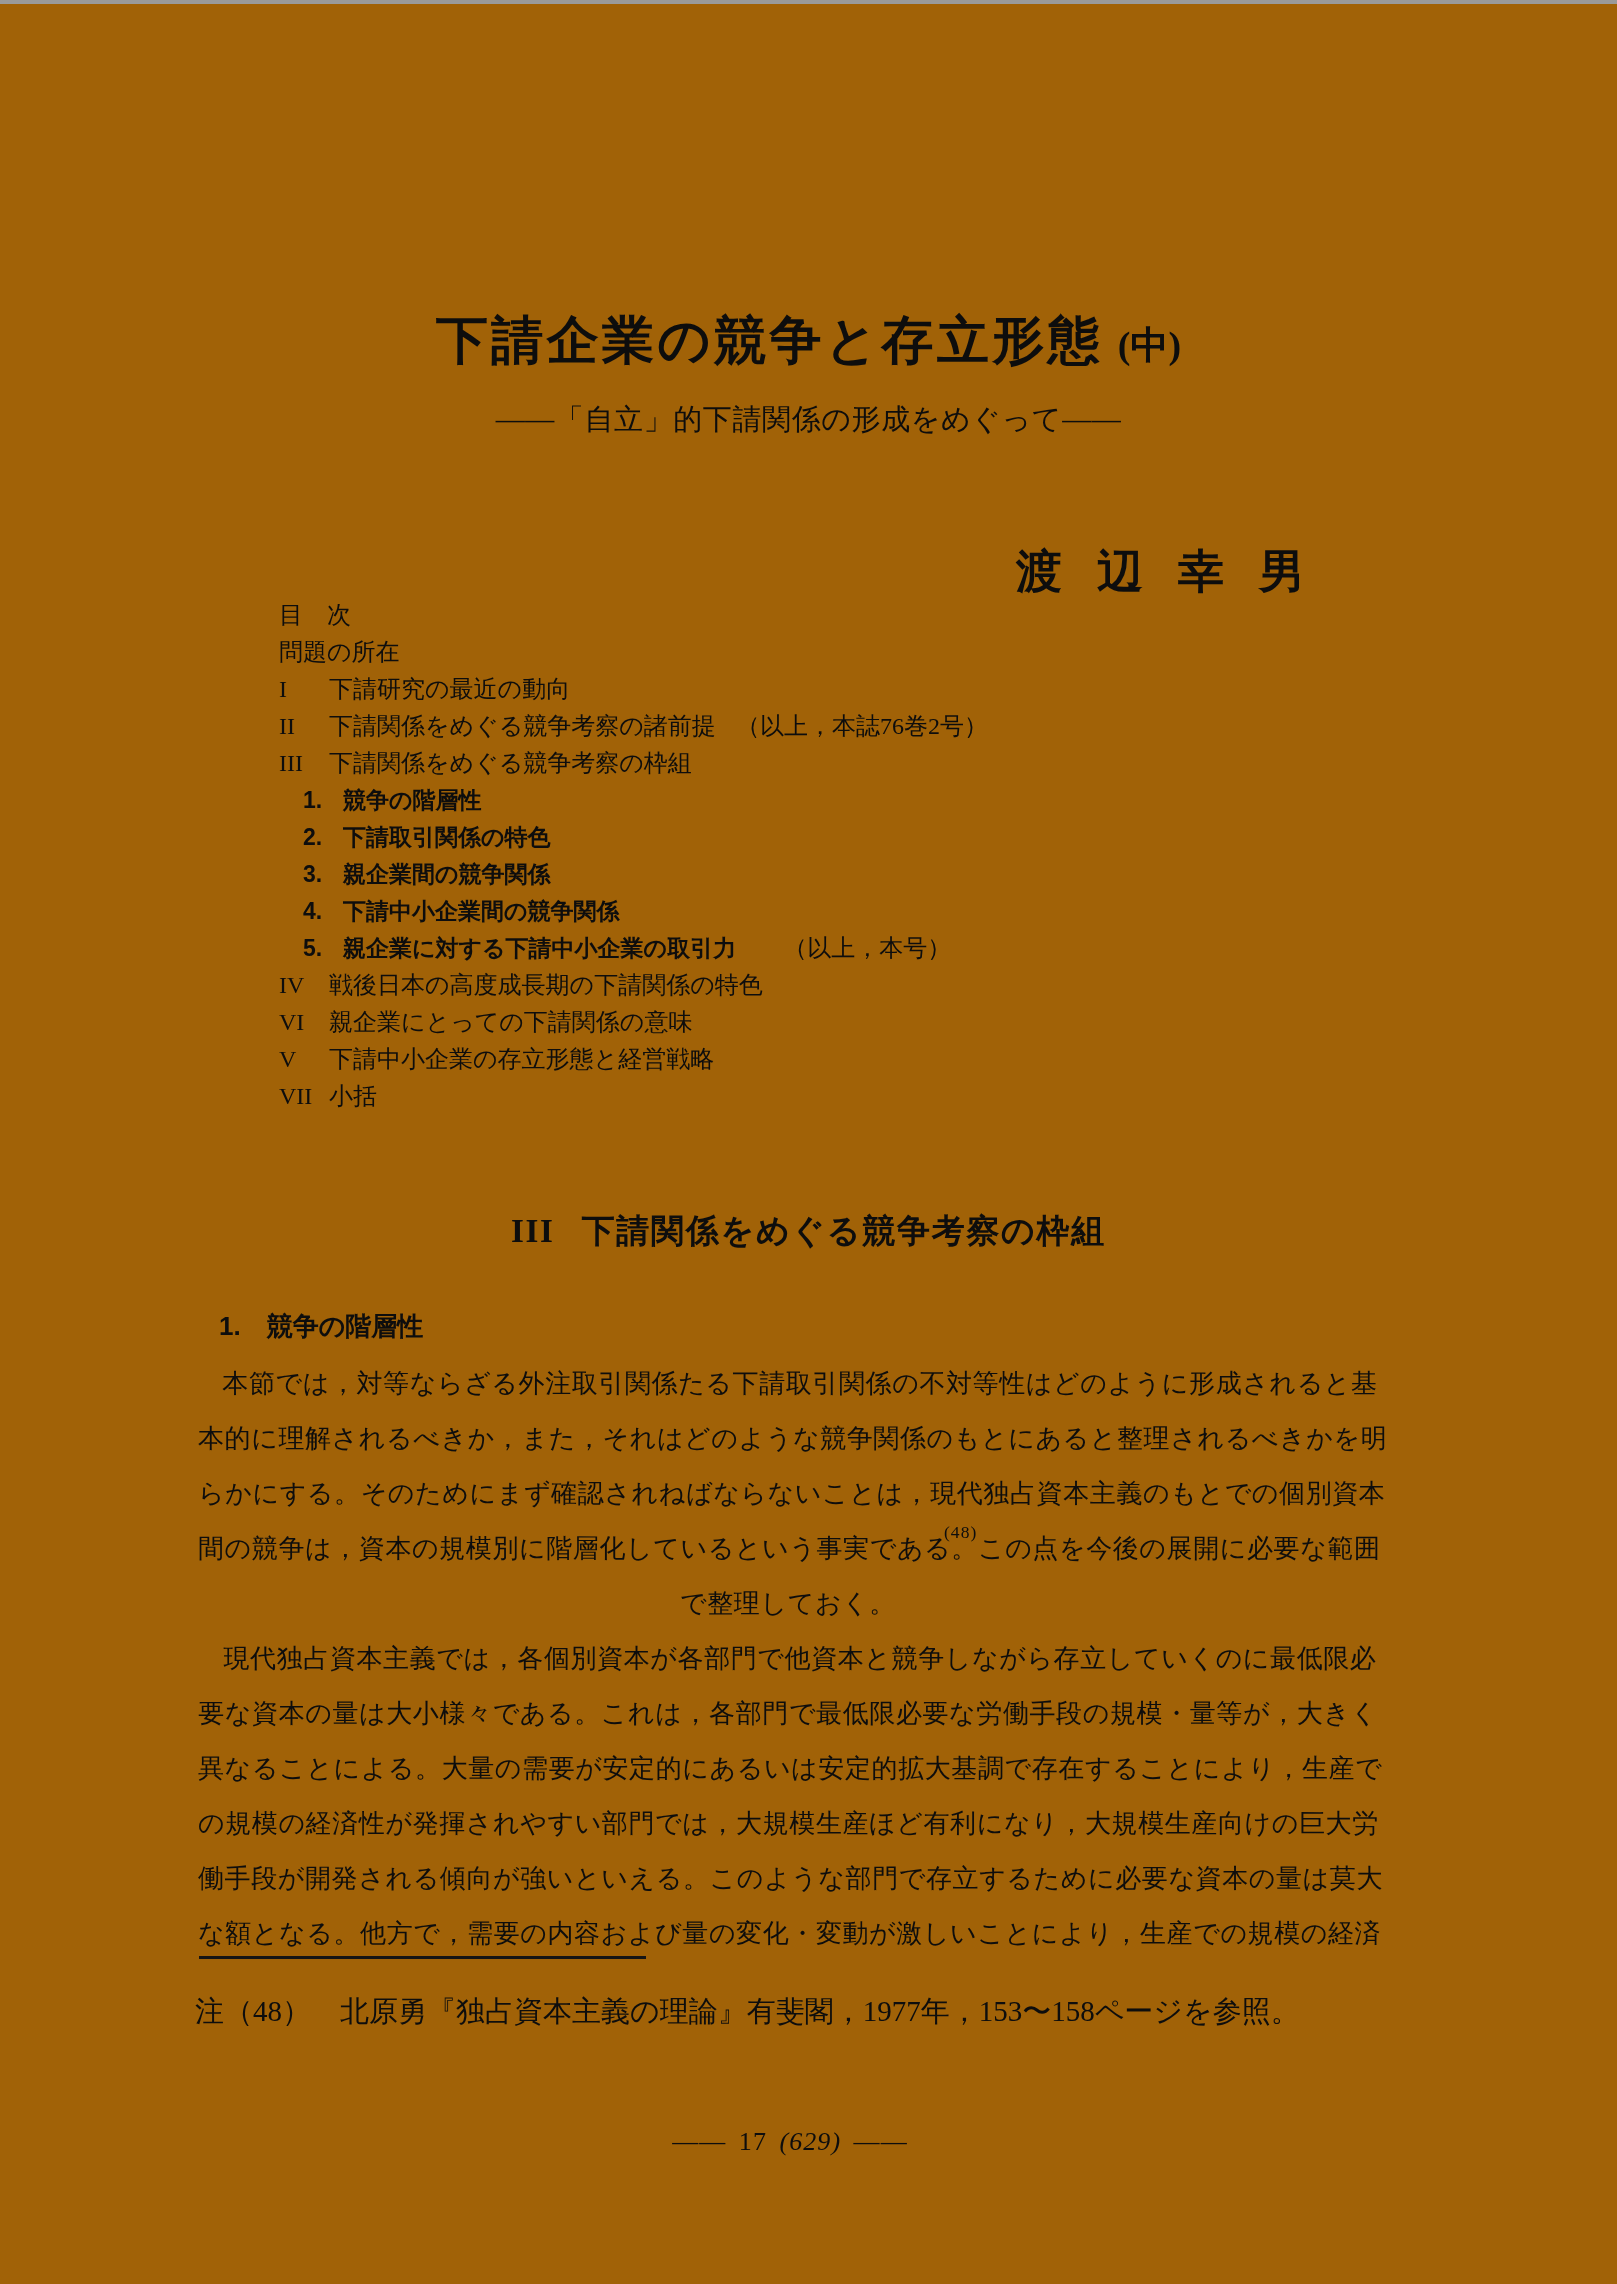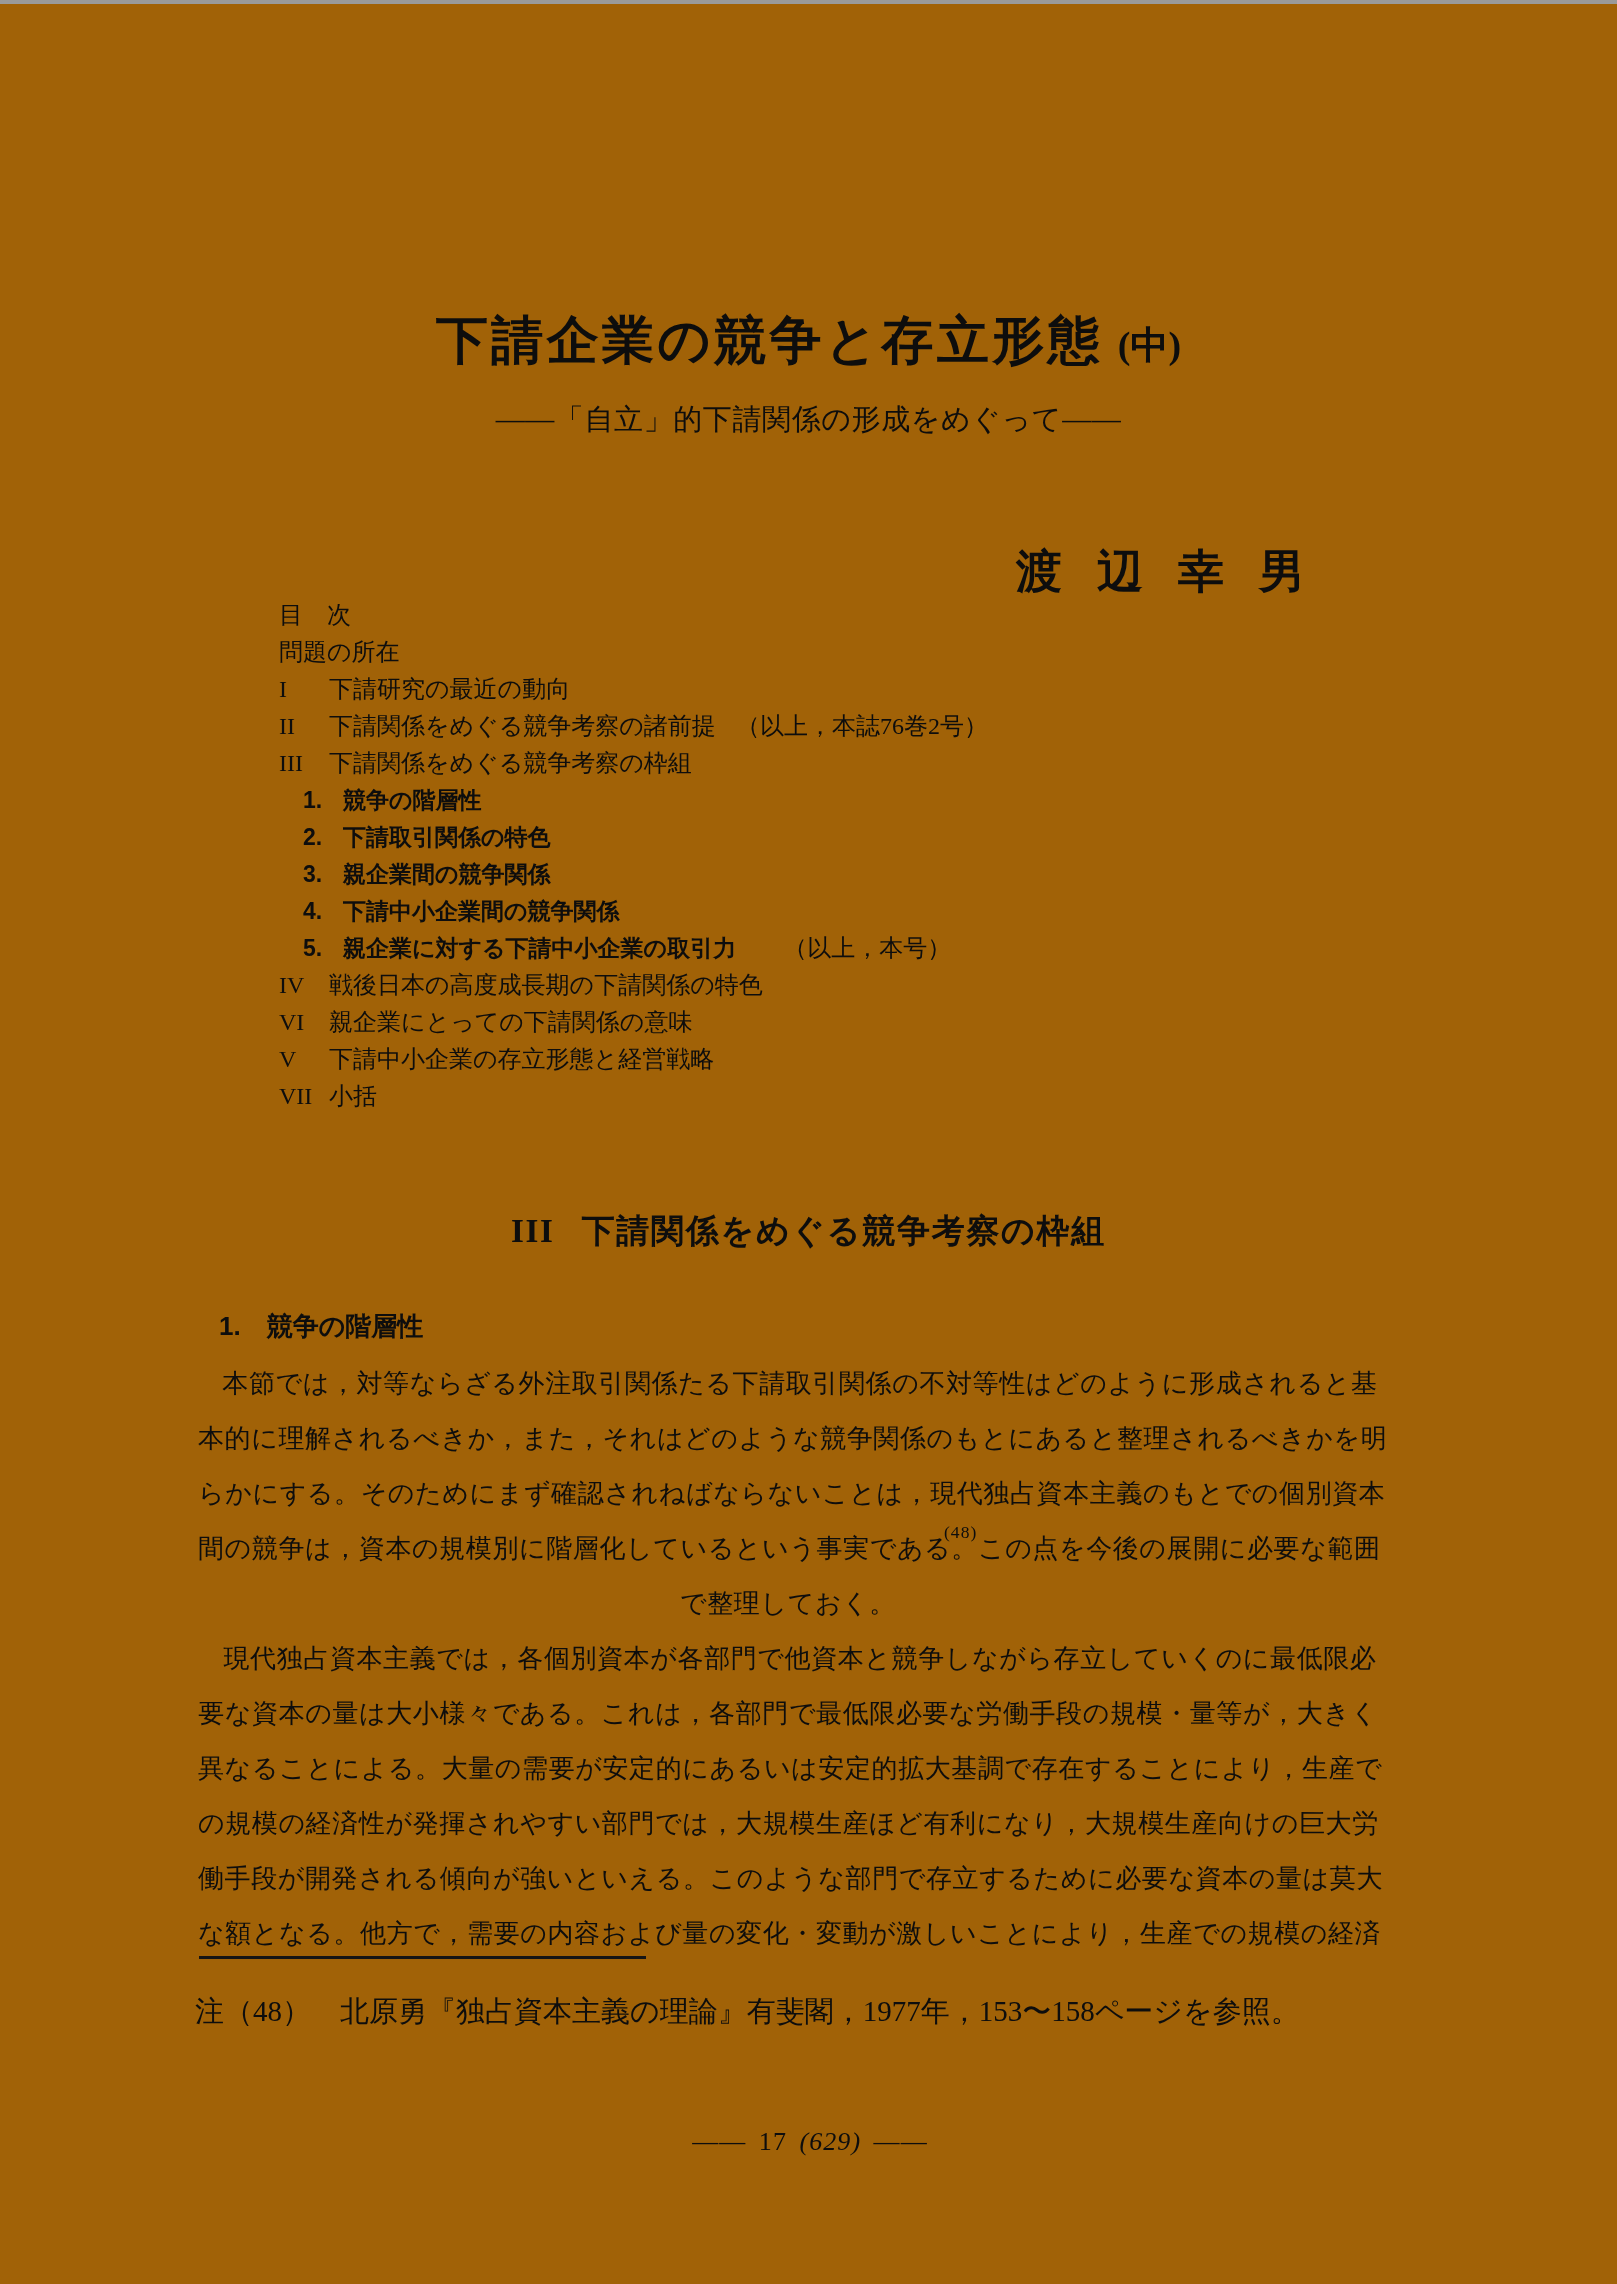--- a/index.html
+++ b/index.html
@@ -125,21 +125,20 @@
 
   
   .pagination {
     position: absolute;
     top: 2123px; left: 0;
     width: 1580px;
     text-align: center;
     font-size: 26px;
     letter-spacing: 1.1px;
     white-space: nowrap;
-    padding-left: 20px;
   }
   .pagination span { margin: 0 6.2px; }
   .pg-volume { font-style: italic; }
 </style>
 </head>
 <body>
 
 <div class="page">
 
   <h1 class="title"><span>下請企業の競争と存立形態</span><span class="title-note">(中)</span></h1>

